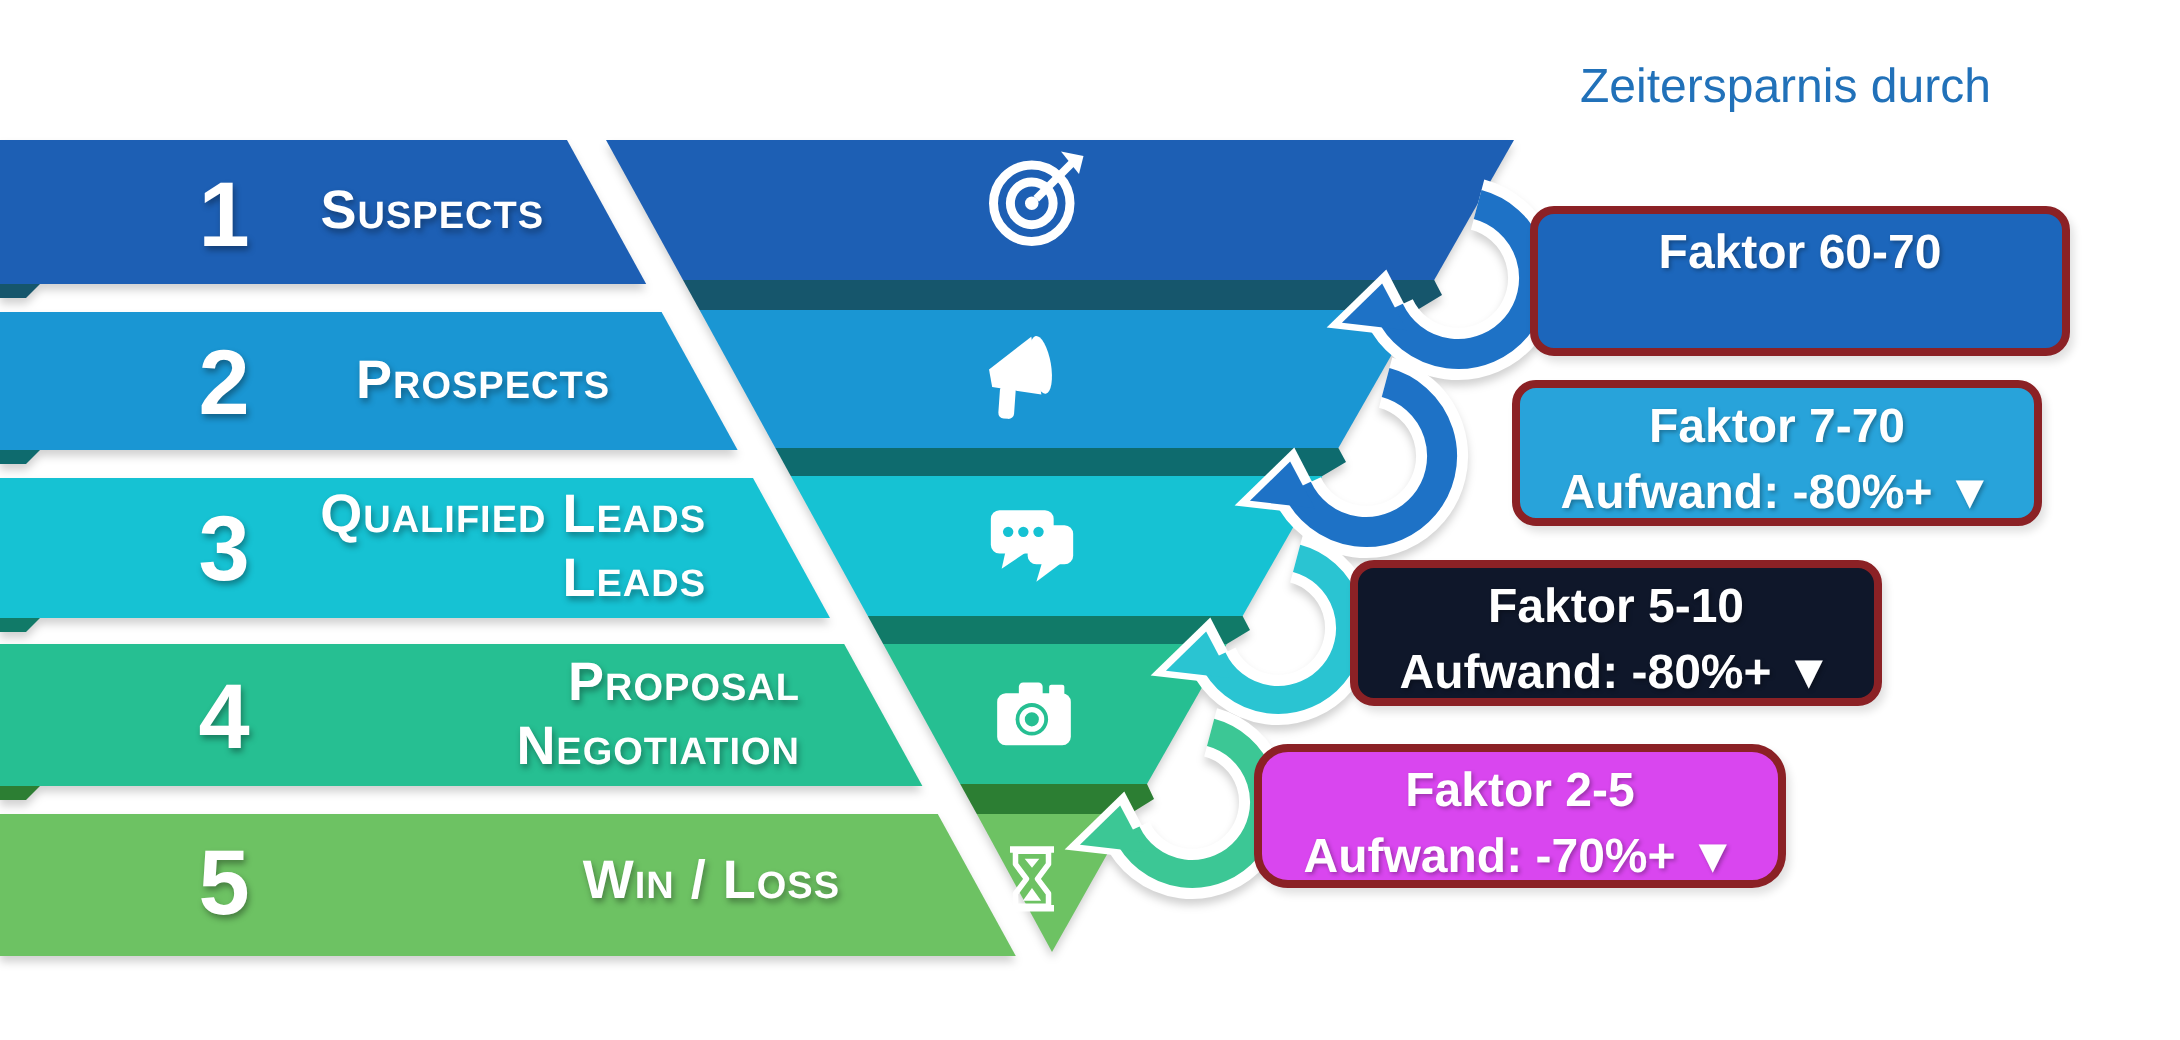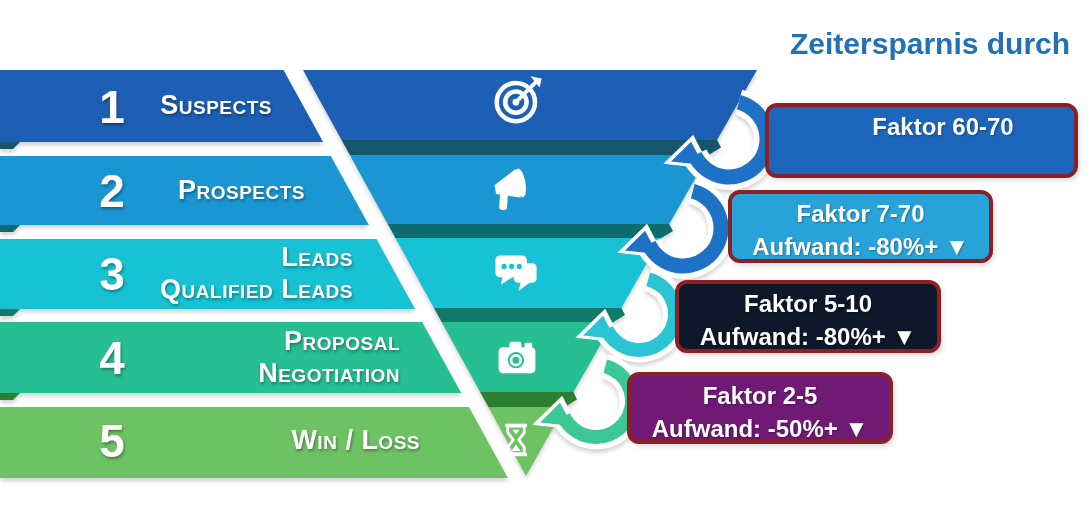--- a/index.html
+++ b/index.html
@@ -10,26 +10,26 @@
              font-size:46px;text-shadow:1px 2px 3px rgba(0,0,0,0.35);}
   .sn1{top:107px}.sn2{top:191px}.sn3{top:274px}.sn4{top:358px}.sn5{top:441px}
   .stage-label{position:absolute;transform:translateY(-50%);text-align:right;color:#fff;font-weight:bold;
                font-variant:small-caps;font-size:27px;line-height:1.18;letter-spacing:.5px;white-space:nowrap;
                text-shadow:1px 2px 3px rgba(0,0,0,0.35);}
   .sl1{top:106px;right:818px}.sl2{top:191px;right:785px}.sl3{top:274px;right:737px}
   .sl4{top:358px;right:690px}.sl5{top:441px;right:670px}
   .icon{position:absolute;transform:translate(-50%,-50%);}
   .i1{left:517px;top:103px}.i2{left:511px;top:190px}.i3{left:516px;top:276px}
   .i4{left:517px;top:360px}.i5{left:516px;top:441px}
-  .title{position:absolute;left:790px;top:30px;font-size:30px;font-weight:bold;line-height:27px;}
+  .title{position:absolute;left:790px;top:30px;font-size:24px;font-weight:normal;line-height:27px;}
   .callout{position:absolute;border:4px solid;border-radius:12px;color:#fff;text-align:center;
            font-weight:bold;font-size:24px;line-height:33px;padding-top:3px;
            text-shadow:1px 1px 2px rgba(0,0,0,0.3);box-shadow:2px 3px 4px rgba(0,0,0,0.12);}
-  .c1{left:765px;top:103px;width:262px;height:64px;padding-left:43px;}
-  .c2{left:728px;top:190px;width:257px;height:62px;}
+  .c1{left:765px;top:103px;width:262px;height:64px;}
+  .c2{left:756px;top:190px;width:257px;height:62px;}
   .c3{left:675px;top:280px;width:258px;height:62px;}
   .c4{left:627px;top:372px;width:258px;height:61px;}
 </style>
 </head>
 <body>
 
 <div class="canvas">
 
   <svg class="funnel-svg" width="1090" height="520" viewBox="0 0 1090 520">
 
@@ -86,22 +86,22 @@
   <div class="stage-num sn4">4</div>
   <div class="stage-num sn5">5</div>
 
   <div class="stage-label sl1">
     <div>Suspects</div>
   </div>
   <div class="stage-label sl2">
     <div>Prospects</div>
   </div>
   <div class="stage-label sl3">
+    <div>Qualified Leads</div>
     <div>Leads</div>
-    <div>Qualified Leads</div>
   </div>
   <div class="stage-label sl4">
     <div>Proposal</div>
     <div>Negotiation</div>
   </div>
   <div class="stage-label sl5">
     <div>Win / Loss</div>
   </div>
 
   <div class="icon i1">
@@ -160,18 +160,18 @@
     <div>Faktor 60-70</div>
   </div>
   <div class="callout c2" style="background-color: rgb(40, 163, 218); border-color: rgb(139, 33, 37);">
     <div>Faktor 7-70</div>
     <div>Aufwand: -80%+ ▼</div>
   </div>
   <div class="callout c3" style="background-color: #0f172a; border-color: rgb(139, 33, 37);">
     <div>Faktor 5-10</div>
     <div>Aufwand: -80%+ ▼</div>
   </div>
-  <div class="callout c4" style="background-color: #701a75; border-color: rgb(139, 33, 37);">
+  <div class="callout c4" style="background-color: #d946ef; border-color: rgb(139, 33, 37); border-radius: 17px;">
     <div>Faktor 2-5</div>
-    <div>Aufwand: -50%+ ▼</div>
+    <div>Aufwand: -70%+ ▼</div>
   </div>
 
 </div>
 
 </body></html>

